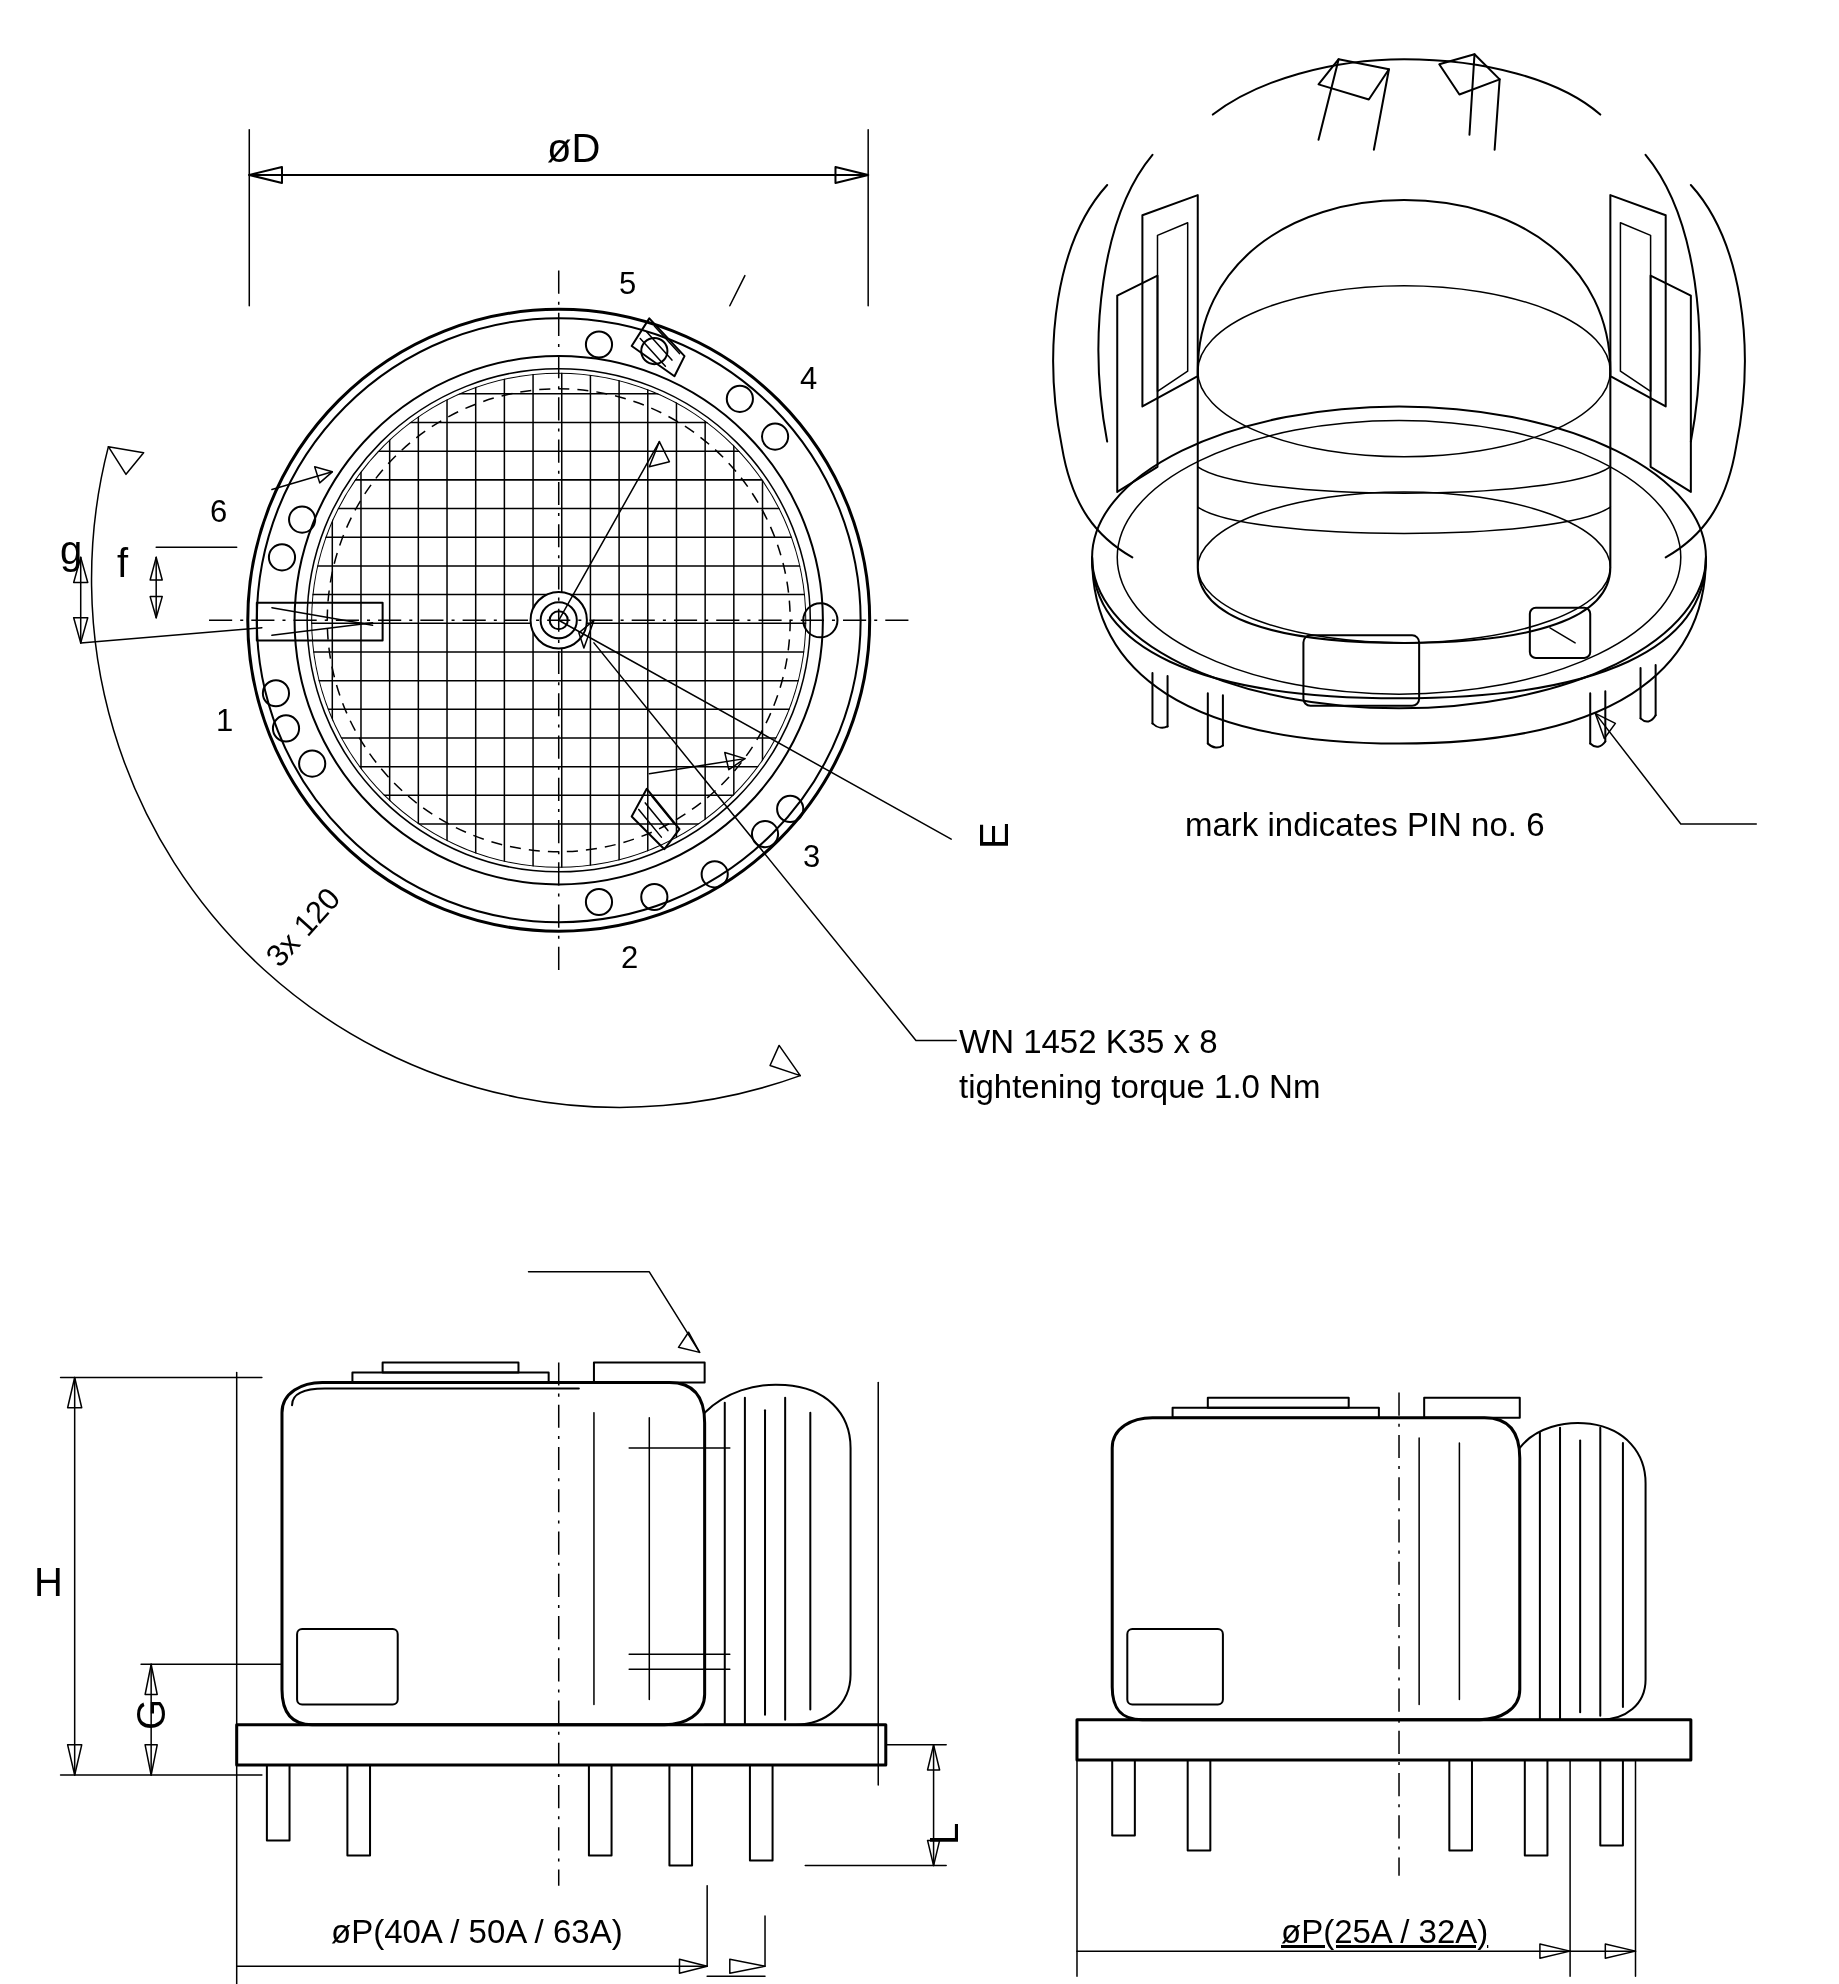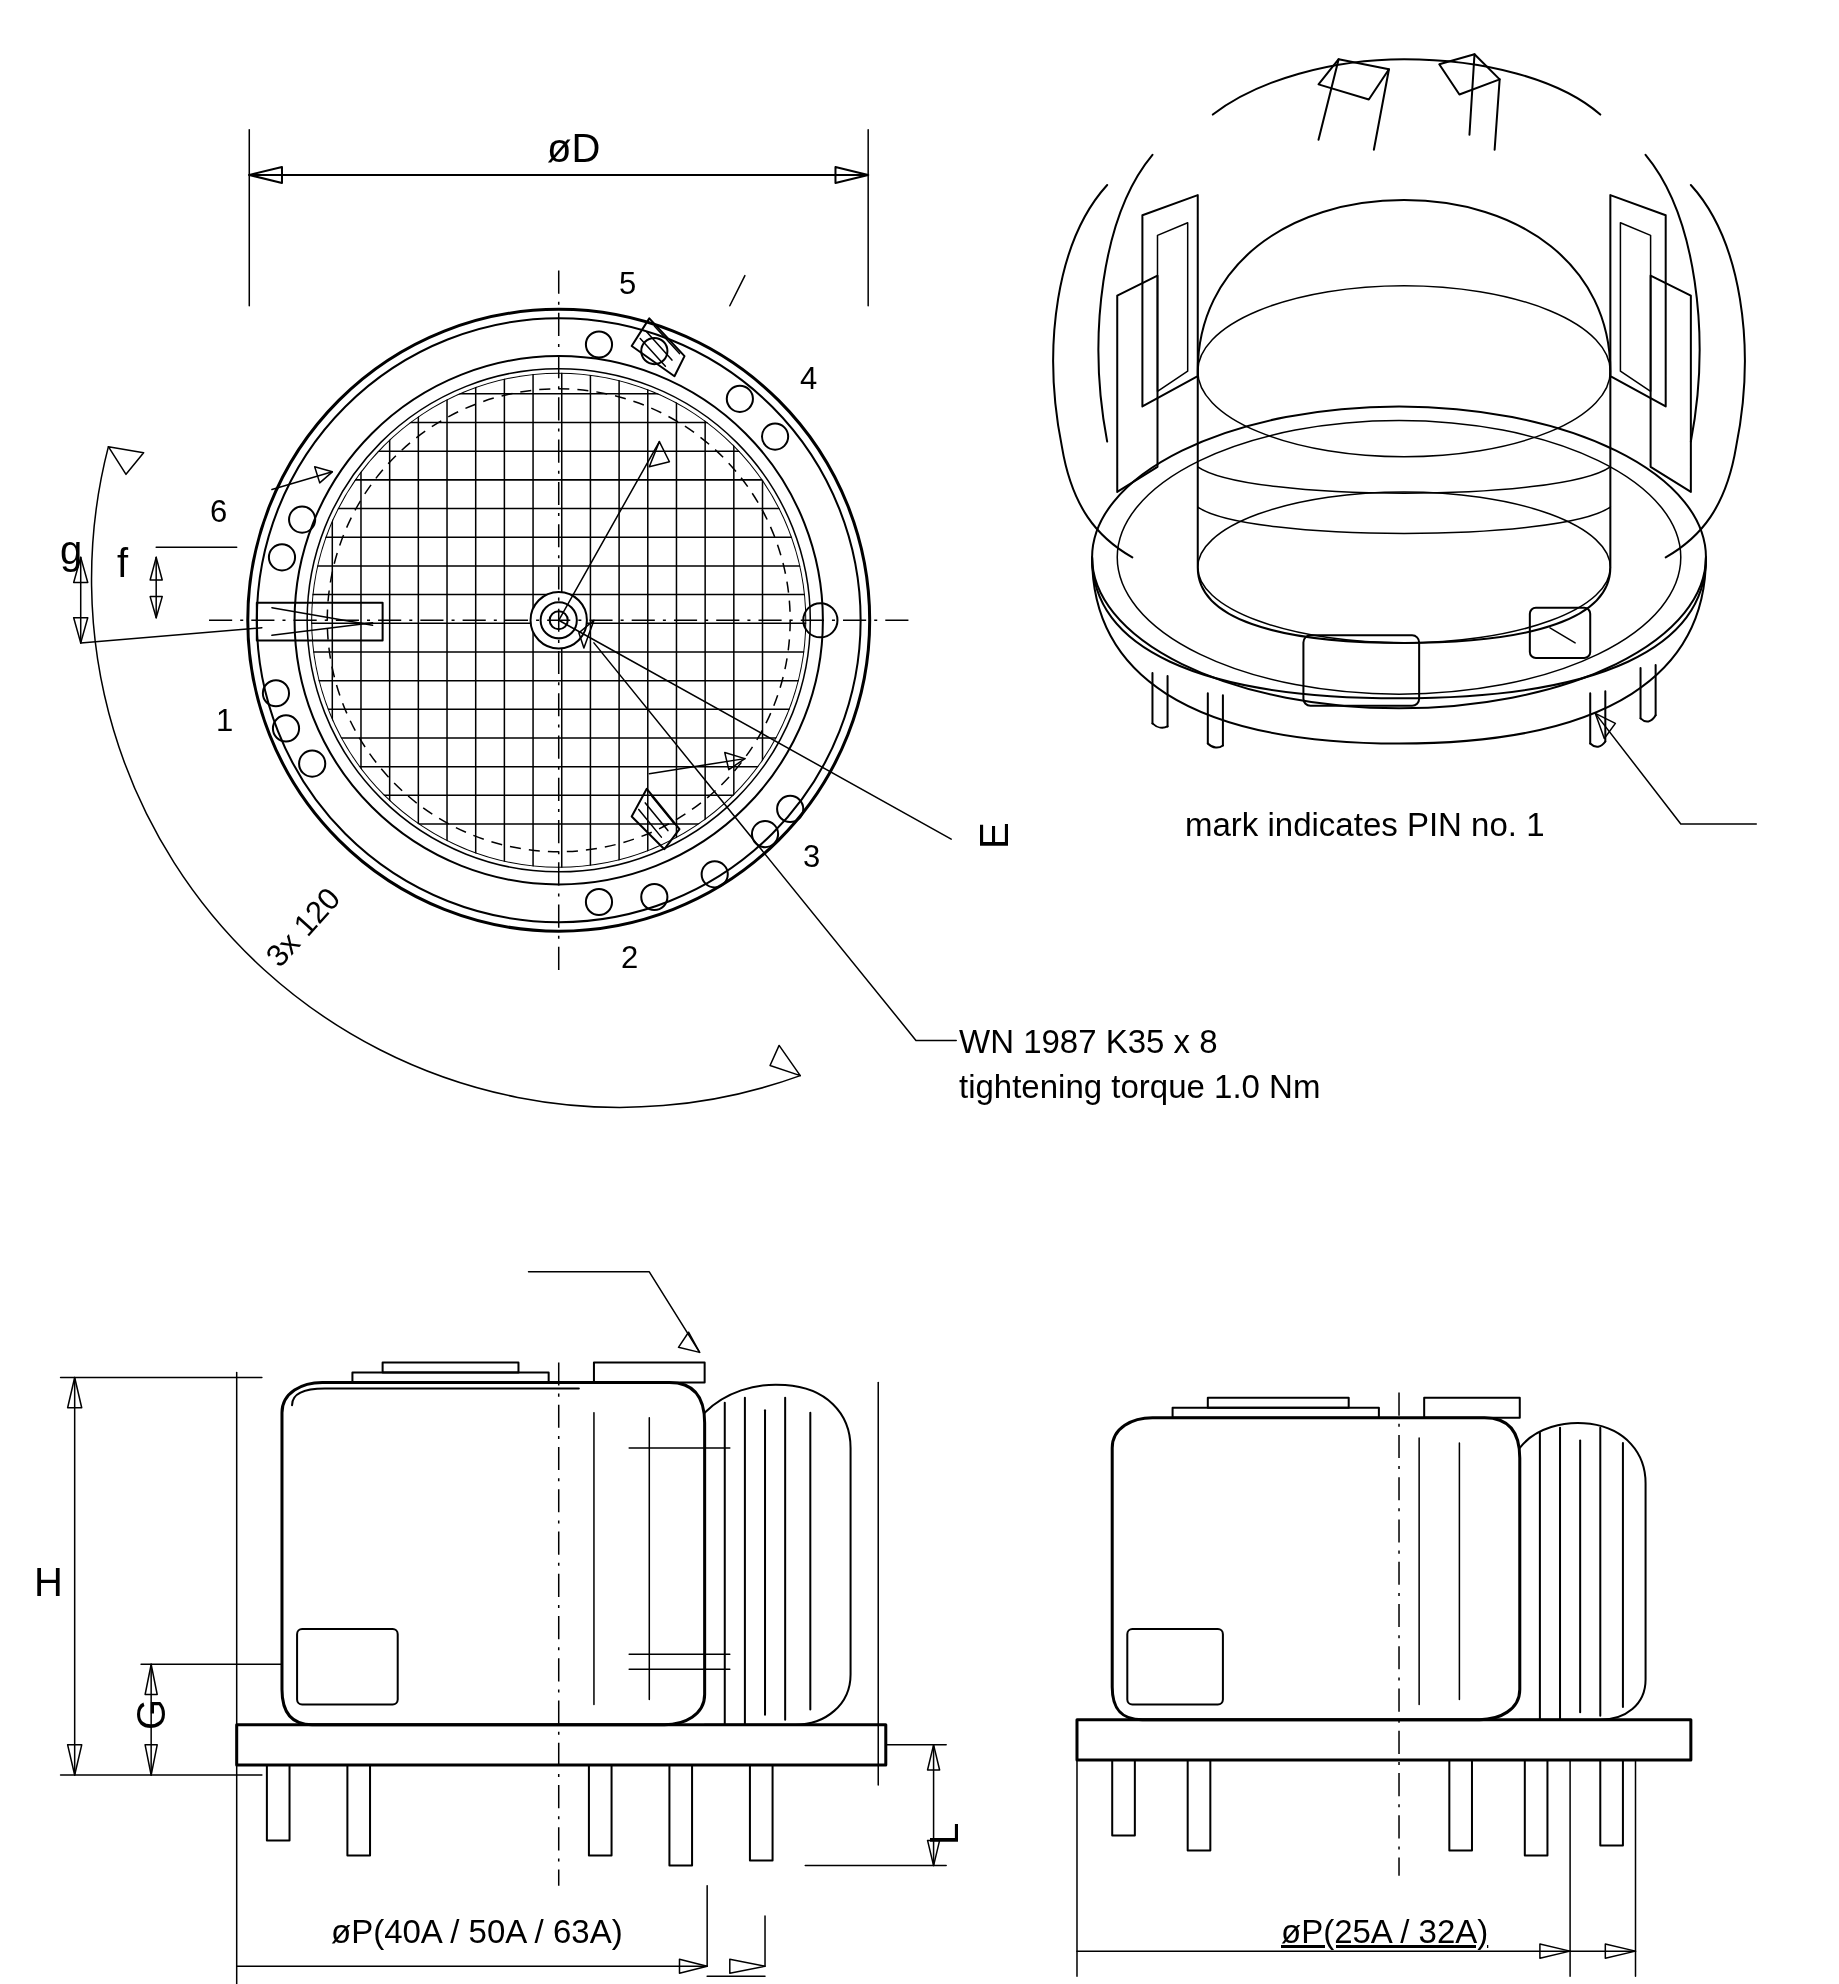--- a/index.html
+++ b/index.html
@@ -390,23 +390,23 @@
   <div class="lbl num" style="left:216px; top:679px;">1</div>
   <div class="lbl num" style="left:210px; top:470px;">6</div>
 
   <div class="lbl dimletter" style="left:60px; top:503px;">g</div>
   <div class="lbl dimletter" style="left:117px; top:516px;">f</div>
 
   <div class="lbl dimletter rot90" style="left:971px; top:825px;">E</div>
 
   <div class="lbl rot-arc" style="left:259px; top:926px;">3x 120</div>
 
-  <div class="lbl note" style="left:1185px; top:782px;">mark indicates PIN no. 1</div>
-
-  <div class="lbl note" style="left:959px; top:999px;">WN 1987 K35 x 8</div>
+  <div class="lbl note" style="left:1185px; top:782px;">mark indicates PIN no. 6</div>
+
+  <div class="lbl note" style="left:959px; top:999px;">WN 1452 K35 x 8</div>
   <div class="lbl note" style="left:959px; top:1044px;">tightening torque 1.0 Nm</div>
 
 
   <div class="lbl dimletter" style="left:34px; top:1535px;">H</div>
   <div class="lbl dimletter rot90" style="left:128px; top:1706px;">G</div>
   <div class="lbl dimletter rot90" style="left:921px; top:1821px;">L</div>
   <div class="lbl note" style="left:331px; top:1889px;">øP(40A / 50A / 63A)</div>
 
   <div class="lbl note" style="left:1281px; top:1889px;text-decoration:underline;">øP(25A / 32A)</div>
 

